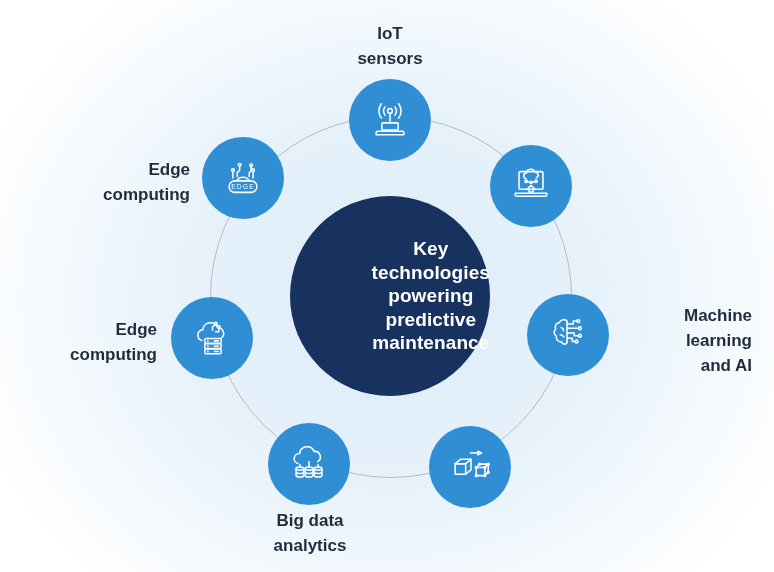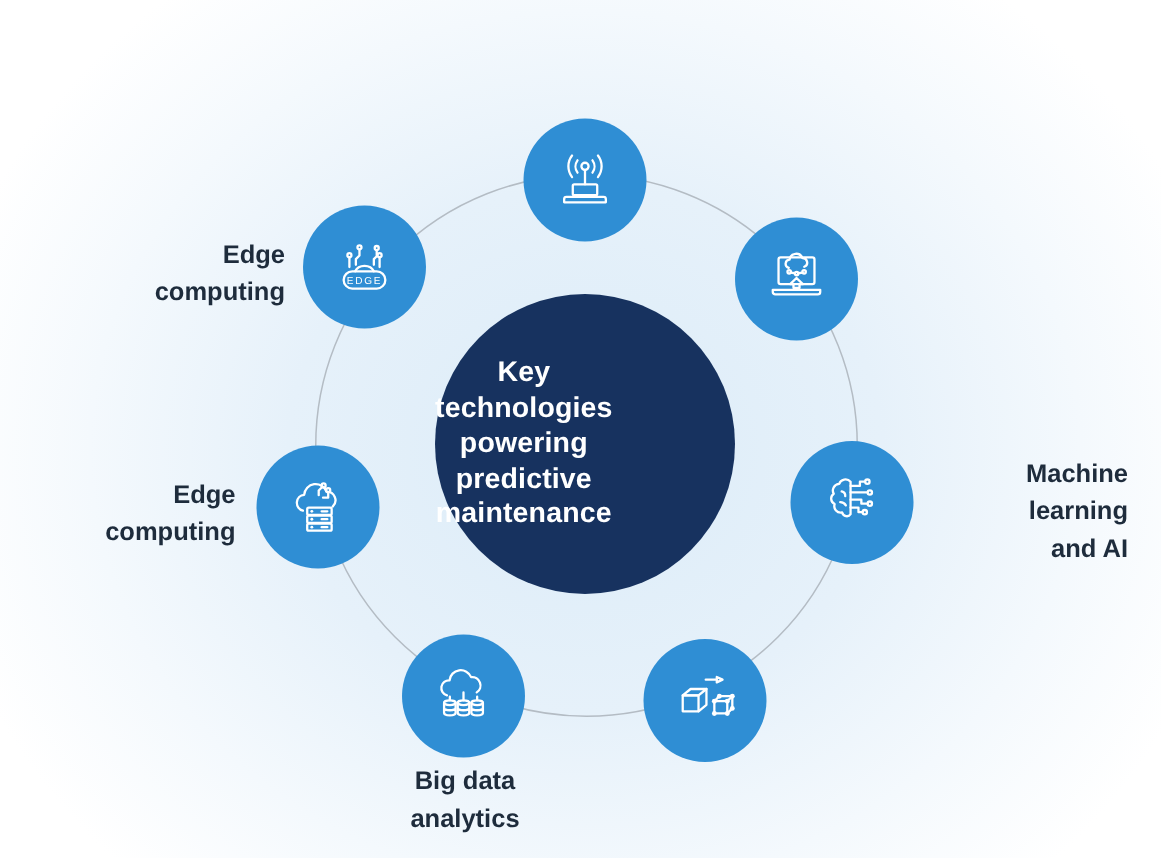--- a/index.html
+++ b/index.html
@@ -13,21 +13,21 @@
     background:radial-gradient(ellipse 440px 390px at 390px 300px,
       #dcecf8 0%, #e6f1fa 45%, #f4f9fd 75%, #ffffff 100%);
   }
   .ring{
     position:absolute;left:210px;top:116px;width:360px;height:360px;
     border:1px solid #b4bcc4;border-radius:50%;z-index:1;
   }
   .center-circle{
     position:absolute;left:290px;top:196px;width:200px;height:200px;
     border-radius:50%;background:#17325f;z-index:2;
-    display:flex;align-items:center;justify-content:flex-start;
+    display:flex;align-items:center;justify-content:flex-end;
   }
   .center-title{
     color:#ffffff;font-size:19px;font-weight:bold;line-height:23.5px;
     text-align:center;white-space:pre-line;letter-spacing:.1px;
   }
   .node{
     position:absolute;width:82px;height:82px;border-radius:50%;
     background:#2f8ed4;z-index:2;
     display:flex;align-items:center;justify-content:center;
   }
@@ -76,20 +76,22 @@
       <circle cx="24" cy="14.5" r="2.5"></circle>
       <path d="M24 17.2v9.8"></path>
       <rect x="15.5" y="27" width="17" height="7.5" rx="1"></rect>
       <path d="M9.5 39.5v-2.2a1.6 1.6 0 0 1 1.6-1.6h25.8a1.6 1.6 0 0 1 1.6 1.6v2.2z"></path>
       <path d="M18.8 10.3a7.3 7.3 0 0 0 0 8.6"></path>
       <path d="M15 7a12.3 12.3 0 0 0 0 15"></path>
       <path d="M29.2 10.3a7.3 7.3 0 0 1 0 8.6"></path>
       <path d="M33 7a12.3 12.3 0 0 1 0 15"></path>
     </svg>
   </div>
+  <div class="label ta-c l-iot">IoT
+sensors</div>
 
   <div class="node n-iiot">
     <svg class="ic" width="46" height="46" viewBox="0 0 48 48">
       <rect x="11.5" y="9" width="25" height="18.5" rx="1.5"></rect>
       <path d="M7.5 31.5h33v1.5a1.7 1.7 0 0 1-1.7 1.7H9.2a1.7 1.7 0 0 1-1.7-1.7z"></path>
       <path d="M18.6 16.2a2.9 2.9 0 0 1 .6-5.7 4.6 4.6 0 0 1 8.9-1 3.1 3.1 0 0 1 1.3 6"></path>
       <circle cx="18.9" cy="19" r="1.2"></circle>
       <circle cx="24.1" cy="20.2" r="1.2"></circle>
       <circle cx="29.3" cy="19" r="1.2"></circle>
       <path d="M20 19.5l3 .5m2.2 0l3-.5"></path>

